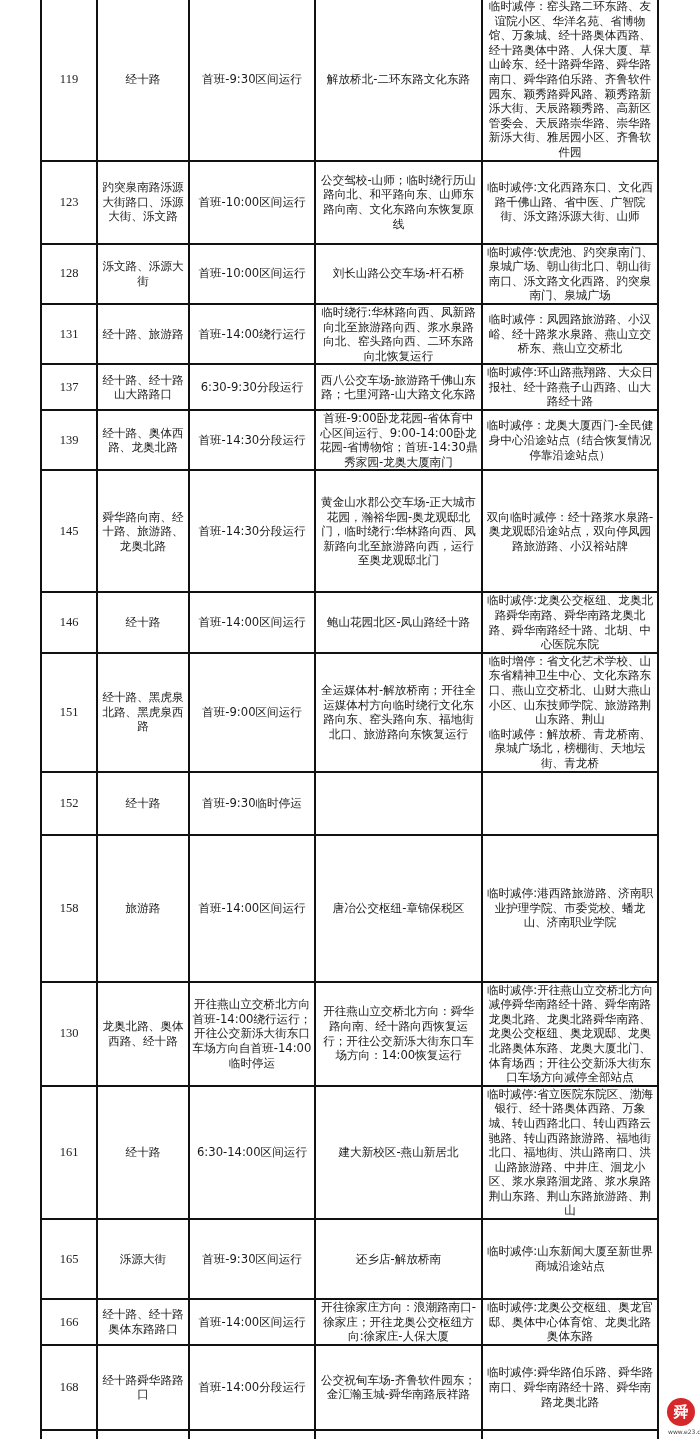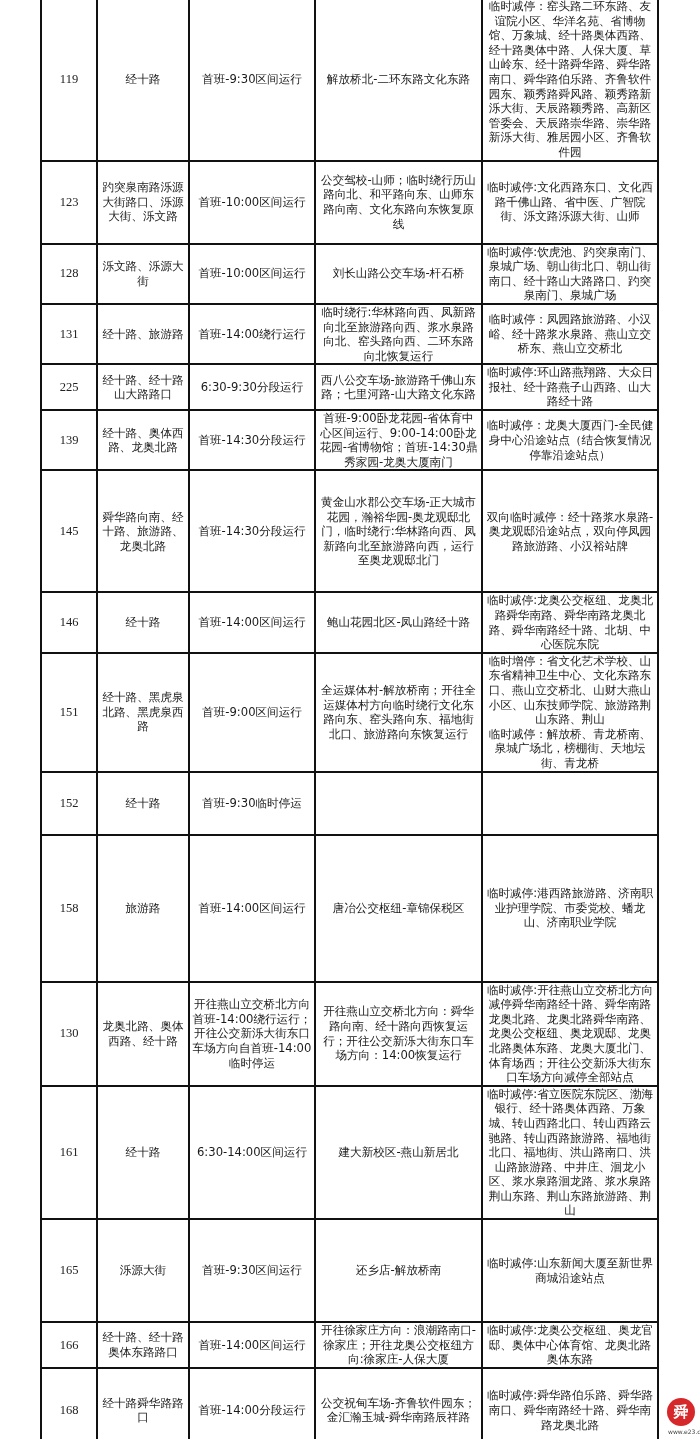--- a/index.html
+++ b/index.html
@@ -40,31 +40,31 @@
           <td>趵突泉南路泺源大街路口、泺源大街、泺文路</td>
           <td>首班-10:00区间运行</td>
           <td>公交驾校-山师；临时绕行历山路向北、和平路向东、山师东路向南、文化东路向东恢复原线</td>
           <td class="note">临时减停:文化西路东口、文化西路千佛山路、省中医、广智院街、泺文路泺源大街、山师</td>
         </tr>
         <tr style="height: 57px;">
           <td class="no">128</td>
           <td>泺文路、泺源大街</td>
           <td>首班-10:00区间运行</td>
           <td>刘长山路公交车场-杆石桥</td>
-          <td class="note">临时减停:饮虎池、趵突泉南门、泉城广场、朝山街北口、朝山街南口、经十路山大路路口、趵突泉南门、泉城广场</td>
+          <td class="note">临时减停:饮虎池、趵突泉南门、泉城广场、朝山街北口、朝山街南口、泺文路文化西路、趵突泉南门、泉城广场</td>
         </tr>
         <tr style="height: 58px;">
           <td class="no">131</td>
           <td>经十路、旅游路</td>
           <td>首班-14:00绕行运行</td>
           <td>临时绕行:华林路向西、凤新路向北至旅游路向西、浆水泉路向北、窑头路向西、二环东路向北恢复运行</td>
           <td class="note">临时减停：凤园路旅游路、小汉峪、经十路浆水泉路、燕山立交桥东、燕山立交桥北</td>
         </tr>
         <tr style="height: 44px;">
-          <td class="no">225</td>
+          <td class="no">137</td>
           <td>经十路、经十路山大路路口</td>
           <td>6:30-9:30分段运行</td>
           <td>西八公交车场-旅游路千佛山东路；七里河路-山大路文化东路</td>
           <td class="note">临时减停:环山路燕翔路、大众日报社、经十路燕子山西路、山大路经十路</td>
         </tr>
         <tr style="height: 56px;">
           <td class="no">139</td>
           <td>经十路、奥体西路、龙奥北路</td>
           <td>首班-14:30分段运行</td>
           <td>首班-9:00卧龙花园-省体育中心区间运行、9:00-14:00卧龙花园-省博物馆；首班-14:30鼎秀家园-龙奥大厦南门</td>
@@ -112,21 +112,21 @@
           <td>开往燕山立交桥北方向：舜华路向南、经十路向西恢复运行；开往公交新泺大街东口车场方向：14:00恢复运行</td>
           <td class="note">临时减停:开往燕山立交桥北方向减停舜华南路经十路、舜华南路龙奥北路、龙奥北路舜华南路、龙奥公交枢纽、奥龙观邸、龙奥北路奥体东路、龙奥大厦北门、体育场西；开往公交新泺大街东口车场方向减停全部站点</td>
         </tr>
         <tr style="height: 126px;">
           <td class="no">161</td>
           <td>经十路</td>
           <td>6:30-14:00区间运行</td>
           <td>建大新校区-燕山新居北</td>
           <td class="note">临时减停:省立医院东院区、渤海银行、经十路奥体西路、万象城、转山西路北口、转山西路云驰路、转山西路旅游路、福地街北口、福地街、洪山路南口、洪山路旅游路、中井庄、洄龙小区、浆水泉路洄龙路、浆水泉路荆山东路、荆山东路旅游路、荆山</td>
         </tr>
-        <tr style="height: 103px; padding-left: 37px;">
+        <tr style="height: 80px; padding-left: 37px;">
           <td class="no">165</td>
           <td>泺源大街</td>
           <td>首班-9:30区间运行</td>
           <td>还乡店-解放桥南</td>
           <td class="note">临时减停:山东新闻大厦至新世界商城沿途站点</td>
         </tr>
         <tr style="height: 43px;">
           <td class="no">166</td>
           <td>经十路、经十路奥体东路路口</td>
           <td>首班-14:00区间运行</td>

